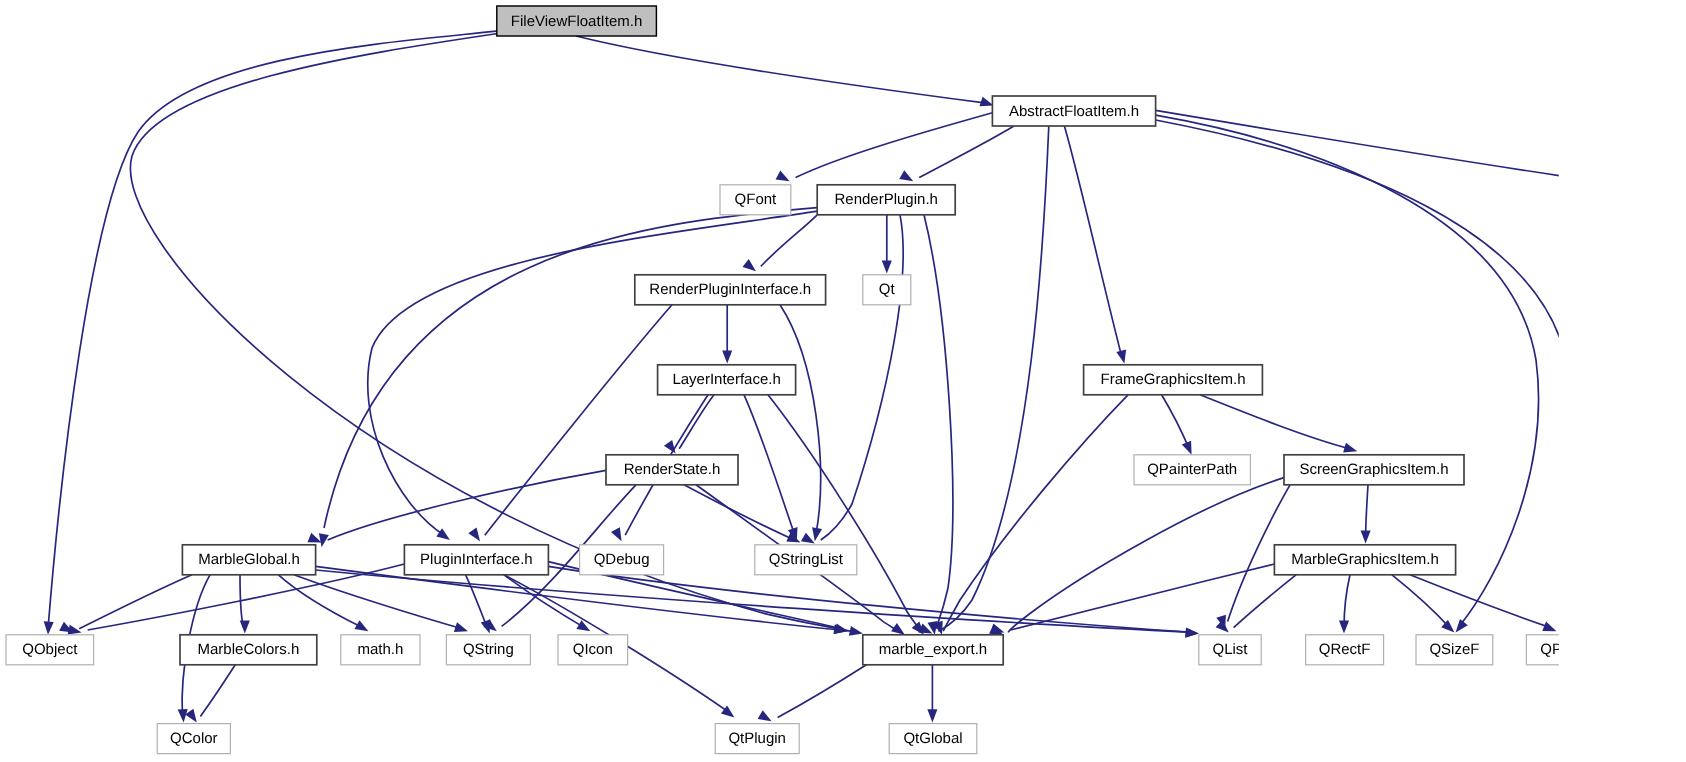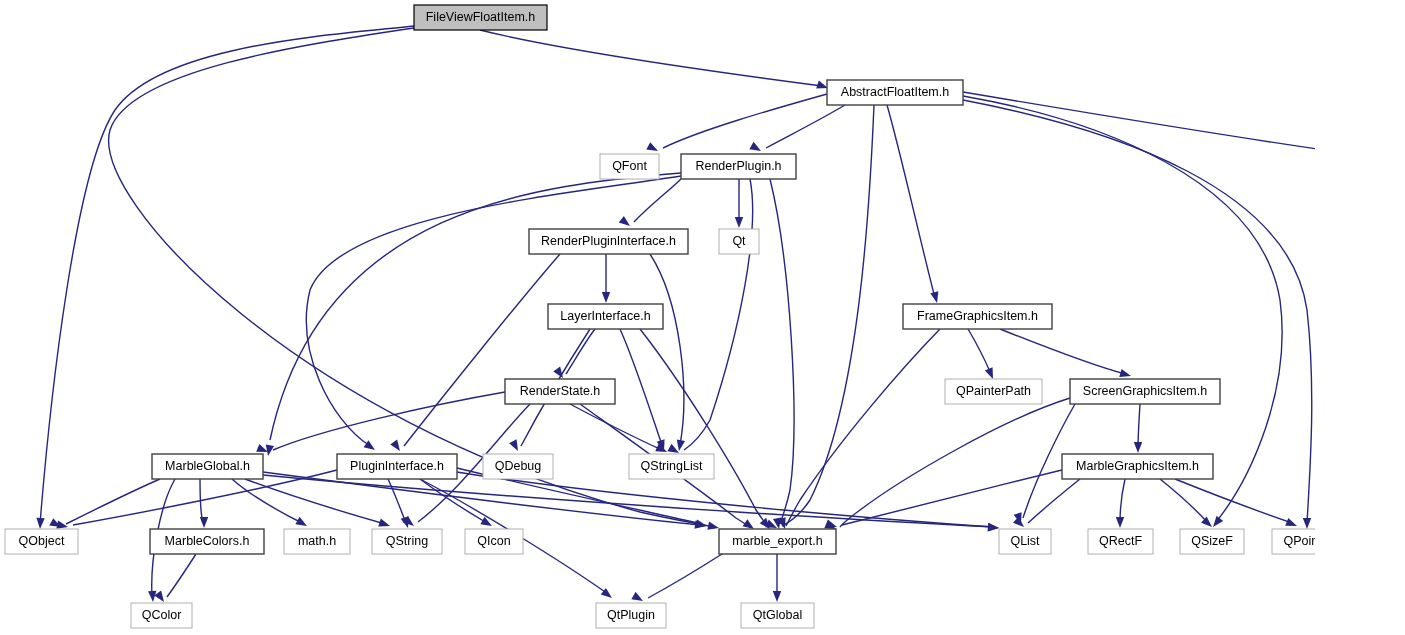--- a/index.html
+++ b/index.html
@@ -7,21 +7,20 @@
     padding: 0;
     background: #ffffff;
   }
   #graph-root {
     position: relative;
     width: 1299px;
     height: 635px;
     background: #ffffff;
     font-family: "Liberation Sans", sans-serif;
     overflow: hidden;
-    padding-left: 16px;
   }
   svg#graph-svg {
     position: absolute;
     top: 0;
     left: 0;
     width: 1405px;
     height: 635px;
   }
   .edge-path {
     fill: none;

